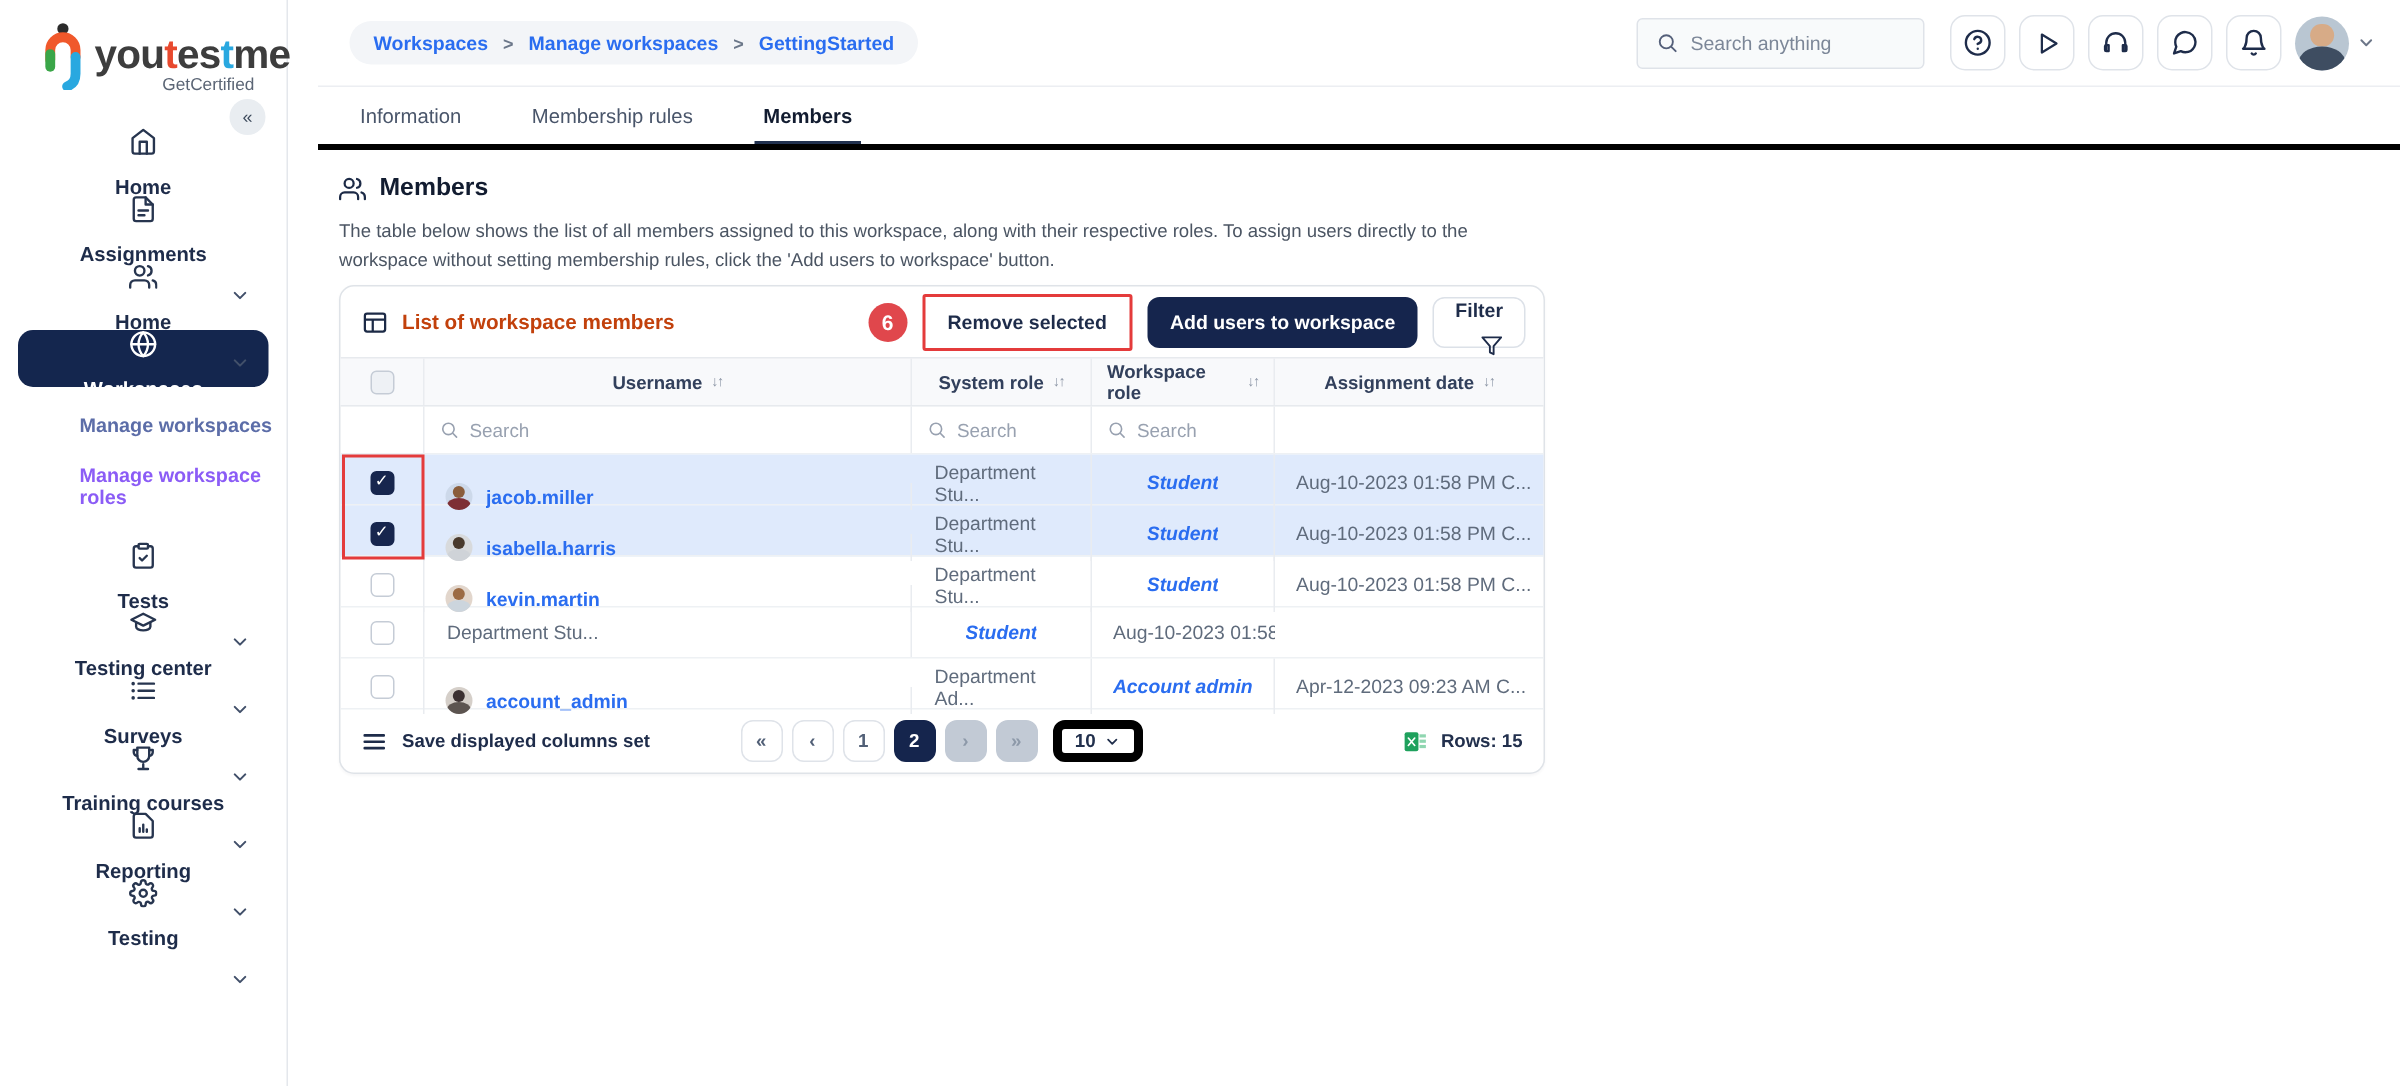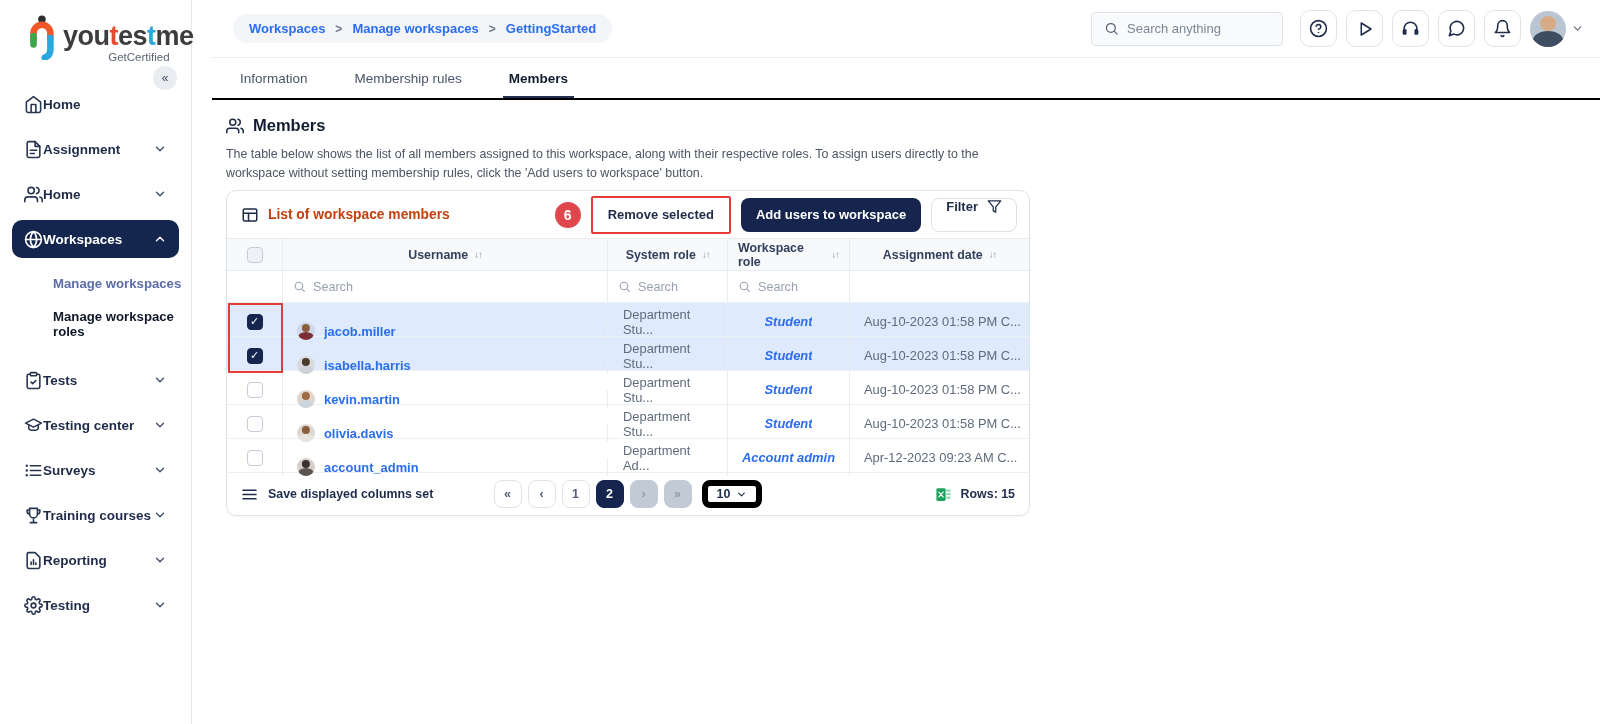--- a/index.html
+++ b/index.html
@@ -9,47 +9,47 @@
 
   
   .sidebar { position:absolute; left:0; top:0; width:192px; height:724px; background:#fff; border-right:1px solid #e4e7ec; z-index:5; }
   .logo-wrap { padding:14px 0 0 26px; position:relative; }
   .logo-row { display:flex; align-items:flex-start; gap:7px; }
   .logo-text { font-size:27px; font-weight:700; letter-spacing:-0.5px; line-height:1; margin-top:9px; }
   .logo-text .c0{color:#3d3d3d}.logo-text .c1{color:#e8492e}.logo-text .c3{color:#29a8e0}
   .logo-sub { font-size:11.5px; color:#5b6575; text-align:right; margin:1px 24px 0 0; }
   .collapse-btn { position:absolute; right:14px; top:66px; width:24px; height:24px; border-radius:50%; background:#e9edf1; color:#3d4a5c; font-size:12px; display:flex; align-items:center; justify-content:center; cursor:pointer; }
   .nav { margin-top:22px; }
-  .nav-item { display:flex; align-items:center; height:38px; margin:7px 12px; padding:0 12px; border-radius:10px; font-size:13.5px; font-weight:600; color:#1e2c4a; cursor:pointer; }
+  .nav-item { display:flex; align-items:center; gap:13px; height:38px; margin:7px 12px; padding:0 12px; border-radius:10px; font-size:13.5px; font-weight:600; color:#1e2c4a; cursor:pointer;flex-direction:column; }
   .nav-item .nv-ic { width:19px; height:19px; color:#27354f; flex:0 0 19px; }
   .nav-item .chev { margin-left:auto; color:#42506a; }
   .nav-item.active { background:#14264e; color:#fff; }
   .nav-item.active .nv-ic, .nav-item.active .chev { color:#fff; }
   .nav-sub { padding:2px 0 6px 0; }
-  .nav-sub-item { font-size:13.2px; font-weight:600; color:#0f172a; padding:9px 0 9px 53px; cursor:pointer; }
+  .nav-sub-item { font-size:13.2px; font-weight:600; color:#8b5cf6; padding:9px 0 9px 53px; cursor:pointer; }
   .nav-sub-item.active { color:#5c6da8; }
 
   
   .topbar { position:absolute; left:212px; top:0; width:1388px; height:58px; background:#fff; display:flex; align-items:center; border-bottom:1px solid #eceef2; }
   .breadcrumb { margin-left:21px; display:flex; align-items:center; gap:10px; background:#f3f5f8; border-radius:16px; padding:7px 16px; font-size:13px; font-weight:600; }
   .breadcrumb .bc-link { color:#2a6df0; cursor:pointer; }
   .breadcrumb .bc-sep { color:#6b7789; font-size:12px; }
   .top-right { margin-left:auto; display:flex; align-items:center; gap:9px; padding-right:16px; }
   .search-box { width:192px; height:34px; background:#f8fafb; border:1px solid #dfe3e9; border-radius:4px; display:flex; align-items:center; gap:8px; padding:0 12px; margin-right:8px; }
   .search-box input { border:none; outline:none; background:transparent; font-size:13px; color:#3b475b; width:140px; font-family:"Liberation Sans",sans-serif; }
   .search-box input::placeholder { color:#7c8798; }
   .icon-btn { width:37px; height:37px; border:1px solid #dfe3e9; border-radius:10px; background:#fff; display:flex; align-items:center; justify-content:center; color:#1e2c4a; cursor:pointer; }
   .avatar-btn { display:flex; align-items:center; gap:5px; cursor:pointer; }
   .avatar { position:relative; width:36px; height:36px; border-radius:50%; overflow:hidden; background:#b9c6d2; }
   .avatar::before { content:""; position:absolute; top:14%; left:50%; transform:translateX(-50%); width:44%; height:44%; border-radius:50%; background:#d7ab87; }
   .avatar::after { content:""; position:absolute; bottom:-16%; left:50%; transform:translateX(-50%); width:86%; height:58%; border-radius:50%; background:#3e4d61; }
   .avatar-chev { color:#6c7688; }
 
   
-  .tabsbar { position:absolute; left:212px; top:58px; width:1388px; height:42px; background:#fff; border-bottom:2px solid #000000; display:flex; align-items:center; padding-left:28px; gap:47px; }
+  .tabsbar { position:absolute; left:212px; top:58px; width:1388px; height:42px; background:#fff; border-bottom:4px solid #000000; display:flex; align-items:center; padding-left:28px; gap:47px; }
   .tab { font-size:13.5px; color:#49556a; cursor:pointer; height:100%; display:flex; align-items:center; position:relative; }
   .tab.active { font-weight:700; color:#121c30; }
   .tab.active::after { content:""; position:absolute; left:-6px; right:-6px; bottom:0; height:2px; background:#20304e; }
 
   
   .main { position:absolute; left:212px; top:100px; width:1388px; height:624px; background:#fff; }
   .page-head { display:flex; align-items:center; gap:9px; margin:16px 0 0 14px; }
   .page-head .ph-ic { color:#1c2a46; }
   .page-title { font-size:16.5px; font-weight:700; color:#121c30; }
   .page-desc { margin:10px 0 0 14px; width:772px; font-size:12.4px; line-height:1.55; color:#4b5563; }
@@ -57,21 +57,21 @@
   
   .card { position:absolute; left:14px; top:90px; width:804px; background:#fff; border:1px solid #dfe3e8; border-radius:10px; box-shadow:0 1px 2px rgba(16,24,40,.04); }
   .card-head { height:47px; display:flex; align-items:center; padding:0 12px 0 14px; gap:10px; }
   .card-title-wrap { display:flex; align-items:center; gap:9px; }
   .card-title { font-size:13.8px; font-weight:700; color:#c2410c; }
   .card-actions { margin-left:auto; display:flex; align-items:center; gap:10px; }
   .step-badge { width:26px; height:26px; border-radius:50%; background:#e0474c; color:#fff; font-size:14px; font-weight:700; display:flex; align-items:center; justify-content:center; }
   .annot-box { border:2px solid #e43b3b; padding:2px; border-radius:2px; }
   .btn-plain { background:#fff; border:none; color:#1e2c4a; font-size:13px; font-weight:600; height:30px; padding:0 13px; cursor:pointer; font-family:"Liberation Sans",sans-serif; }
   .btn-primary { background:#15254d; border:none; color:#fff; font-size:13px; font-weight:600; height:34px; padding:0 15px; border-radius:8px; cursor:pointer; font-family:"Liberation Sans",sans-serif; }
-  .btn-filter { background:#fff; border:1px solid #dce1e8; color:#1e2c4a; font-size:13px; font-weight:600; height:34px; padding:0 14px; border-radius:8px; cursor:pointer; display:flex; align-items:flex-start; gap:9px; font-family:"Liberation Sans",sans-serif; }
+  .btn-filter { background:#fff; border:1px solid #dce1e8; color:#1e2c4a; font-size:13px; font-weight:600; height:34px; padding:0 14px; border-radius:8px; cursor:pointer; display:flex; align-items:flex-end; gap:9px; font-family:"Liberation Sans",sans-serif;flex-direction:column; }
 
   
   .tgrid { display:grid; grid-template-columns:56px 325px 120px 122px 1fr; align-items:stretch; }
   .tcell { display:flex; align-items:center; border-right:1px solid #e9ecf0; padding:0 10px; min-width:0; }
   .tcell:last-child { border-right:none; }
   .t-head { height:33px; background:#f8f9fb; border-top:1px solid #e7eaee; border-bottom:1px solid #e7eaee; }
   .t-head .tcell { justify-content:center; gap:6px; font-size:12.4px; font-weight:700; color:#32405c; }
   .sort-glyph { font-size:9.5px; color:#8b95a5; letter-spacing:-1px; }
   .t-search { height:32px; border-bottom:1px solid #eef1f4; }
   .t-search .s-in { display:flex; align-items:center; gap:7px; width:100%; color:#98a1b0; }
@@ -143,21 +143,21 @@
         </span>
       <span>Home</span>
     </div>
     <div class="nav-item">
       <span class="nv-ic">
           <svg viewBox="0 0 24 24" width="19" height="19" fill="none" stroke="currentColor" stroke-width="2" stroke-linecap="round" stroke-linejoin="round">
             <path d="M14 2H6a2 2 0 0 0-2 2v16a2 2 0 0 0 2 2h12a2 2 0 0 0 2-2V8z"></path>
             <path d="M14 2v6h6M8 13h8M8 17h5"></path>
           </svg>
         </span>
-      <span>Assignment</span>
+      <span>Assignments</span>
       <span class="chev">
           <svg viewBox="0 0 24 24" width="14" height="14" fill="none" stroke="currentColor" stroke-width="2.4" stroke-linecap="round" stroke-linejoin="round">
             <path d="M6 9l6 6 6-6"></path>
           </svg>
         </span>
     </div>
     <div class="nav-item">
       <span class="nv-ic">
           <svg viewBox="0 0 24 24" width="19" height="19" fill="none" stroke="currentColor" stroke-width="2" stroke-linecap="round" stroke-linejoin="round">
             <path d="M17 21v-2a4 4 0 0 0-4-4H5a4 4 0 0 0-4 4v2"></path>
@@ -492,24 +492,20 @@
       <div class="tcell c-sys">Department Stu...</div>
       <div class="tcell c-wsrole">
           <span class="link">Student</span>
         </div>
       <div class="tcell c-date">Aug-10-2023 01:58 PM C...</div>
     </div>
     <div class="tgrid t-row">
       <div class="tcell c-check">
           <span class="cb"></span>
         </div>
-      <div class="tcell c-user">
-          <span class="mini-av av4"></span>
-          <span class="link">olivia.davis</span>
-        </div>
       <div class="tcell c-sys">Department Stu...</div>
       <div class="tcell c-wsrole">
           <span class="link">Student</span>
         </div>
       <div class="tcell c-date">Aug-10-2023 01:58 PM C...</div>
     </div>
     <div class="tgrid t-row">
       <div class="tcell c-check">
           <span class="cb"></span>
         </div>

